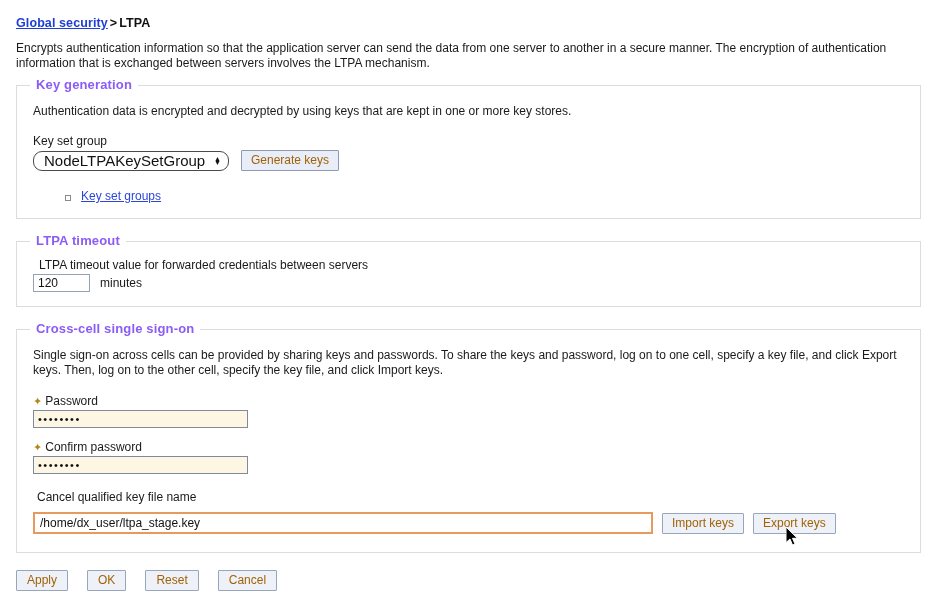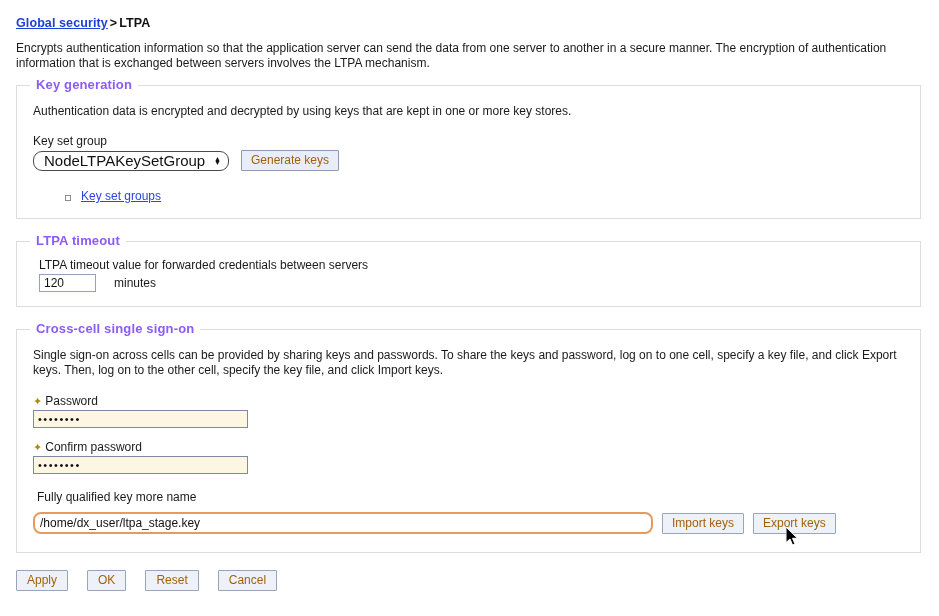--- a/index.html
+++ b/index.html
@@ -193,21 +193,21 @@
     background: #fdf6e3;
     border: 1px solid #7d8aa2;
     letter-spacing: 1.5px;
     font-size: 11px;
   }
   .txt-keyfile {
     width: 620px;
     height: 22px;
     background: #ffffff;
     border: 2px solid #e79a5e;
-    border-radius: 8px;
+    border-radius: 0;
     padding: 1px 5px;
     font-size: 12px;
   }
 
   .unit-label {
     font-size: 12px;
     margin-left: 10px;
     color: #1a1a1a;
   }
 
@@ -268,21 +268,21 @@
         <a href="#">Key set groups</a>
       </li>
     </ul>
   </div>
 </section>
 
 <section class="panel" style="margin-top:22px;">
   <div class="panel-legend">LTPA timeout</div>
   <div class="panel-body" style="padding-top:16px;">
     <label class="field-label" style="margin-left:6px;">LTPA timeout value for forwarded credentials between servers</label>
-    <div class="row" style="margin-left:6px;margin-top:2px;gap:8px;">
+    <div class="row" style="margin-top:2px;">
       <input class="txt txt-num" type="text" value="120" style="">
       <span class="unit-label">minutes</span>
     </div>
   </div>
 </section>
 
 <section class="panel" style="margin-top:22px;padding-bottom:18px;">
   <div class="panel-legend">Cross-cell single sign-on</div>
   <div class="panel-body" style="padding-top:18px;">
     <p class="panel-note" style="width:870px;">Single sign-on across cells can be provided by sharing keys and passwords. To share the keys and password, log on to one cell, specify a key file, and click Export keys. Then, log on to the other cell, specify the key file, and click Import keys.</p>
@@ -291,21 +291,21 @@
       <label class="field-label"><span class="req-marker">✦</span><span>Password</span></label>
       <input class="txt txt-pass" type="text" value="••••••••" style="">
     </div>
 
     <div style="margin-top:12px;">
       <label class="field-label"><span class="req-marker">✦</span><span>Confirm password</span></label>
       <input class="txt txt-pass" type="text" value="••••••••" style="">
     </div>
 
     <div style="margin-top:16px;">
-      <label class="field-label" style="margin-left:4px;">Fully qualified key more name</label>
+      <label class="field-label" style="margin-left:4px;">Cancel qualified key file name</label>
       <div class="row" style="margin-top:8px;">
         <span class="keyfile-wrap">
           <input class="txt txt-keyfile" type="text" value="/home/dx_user/ltpa_stage.key" style="">
         </span>
         <button class="btn btn-plain" style="margin-left:9px;">Import keys</button>
         <button class="btn btn-plain" style="margin-left:9px;">Export keys</button>
       </div>
     </div>
   </div>
 </section>

